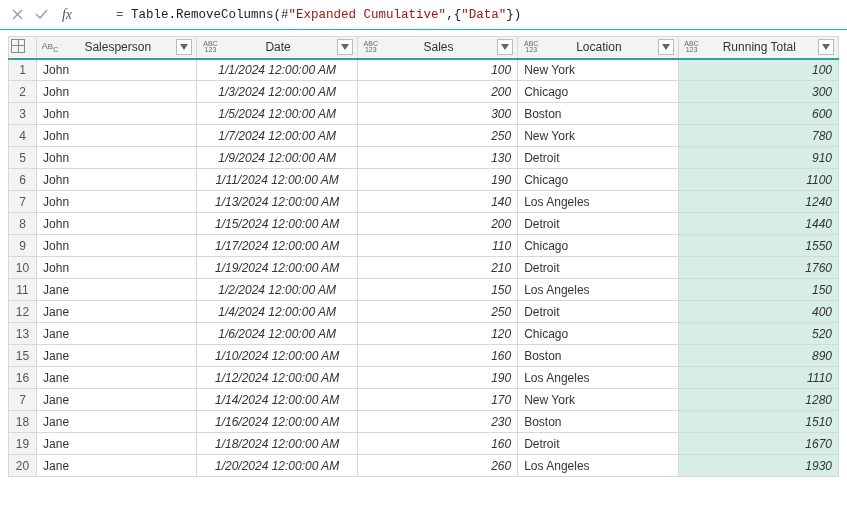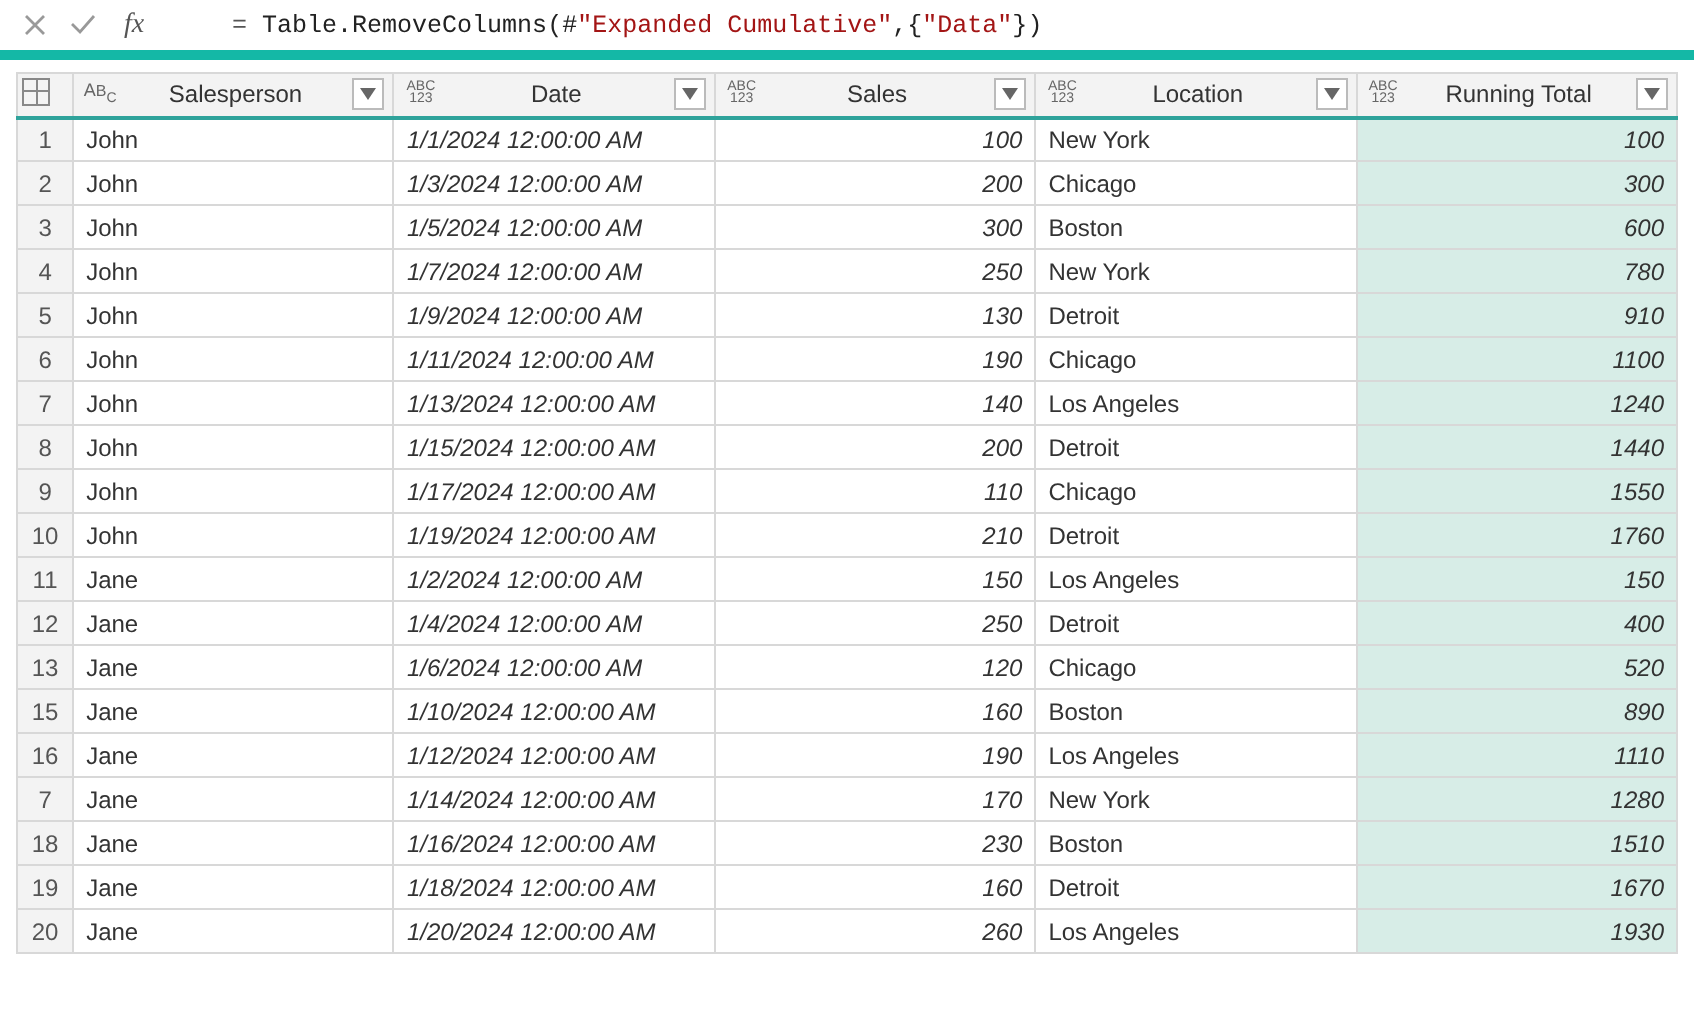--- a/index.html
+++ b/index.html
@@ -8,21 +8,21 @@
     font-family: "Segoe UI", Tahoma, sans-serif;
     font-size: 12px;
     background: #fff;
     color: #333;
     width: 847px;
   }
   .formula-bar {
     display: flex;
     align-items: center;
     height: 30px;
-    border-bottom: 5px solid #14b8a6;
+    border-bottom: 1px solid #14b8a6;
     background: #fff;
     padding: 0 6px;
   }
   .fb-btn {
     width: 22px;
     height: 22px;
     display: flex;
     align-items: center;
     justify-content: center;
     color: #777;
@@ -110,21 +110,21 @@
     color:#555;
     width:28px;
   }
   col.c-row { width:28px; }
   col.c-sp  { width:160px; }
   col.c-dt  { width:160px; }
   col.c-sl  { width:160px; }
   col.c-loc { width:160px; }
   col.c-rt  { width:160px; }
   td.num { text-align:right; font-style:italic; color:#333; }
-  td.date { text-align:left; font-style:italic; color:#333; }
+  td.date { text-align:center; font-style:italic; color:#333; }
   td.highlight { background:#d7ede7; }
 </style>
 </head>
 <body>
 
 <div class="formula-bar">
   <div class="fb-btn">
     <svg width="11" height="11" viewBox="0 0 11 11">
         <path d="M1 1 L10 10 M10 1 L1 10" stroke="#999" stroke-width="1.4" fill="none"></path>
       </svg>

